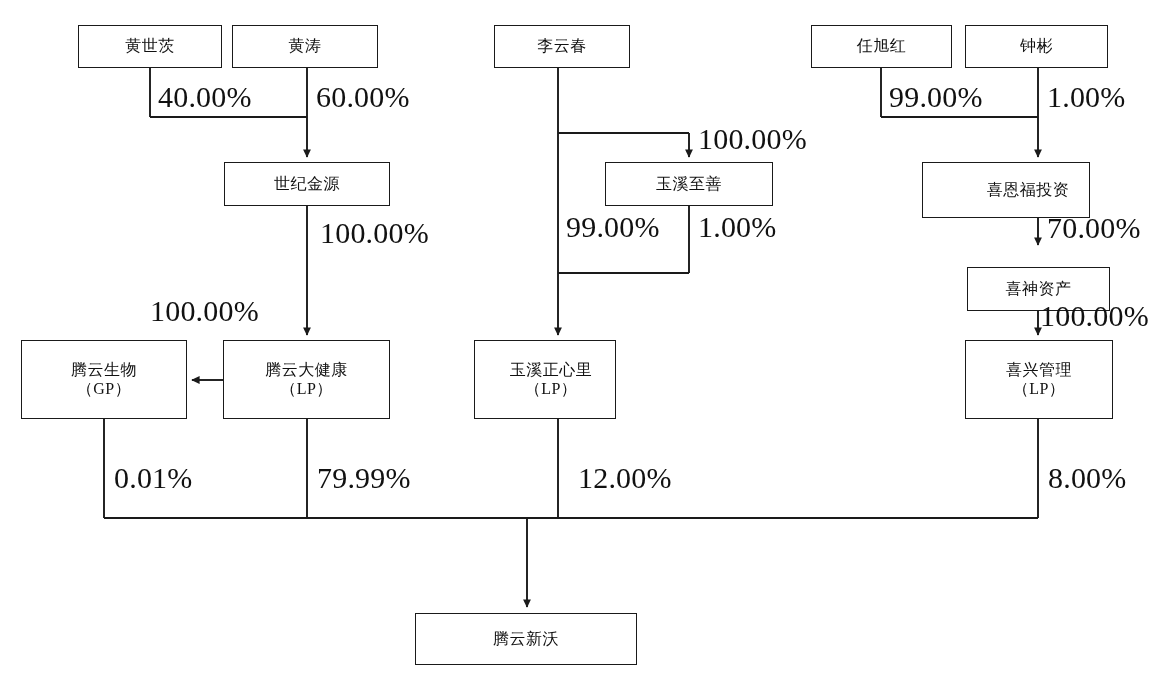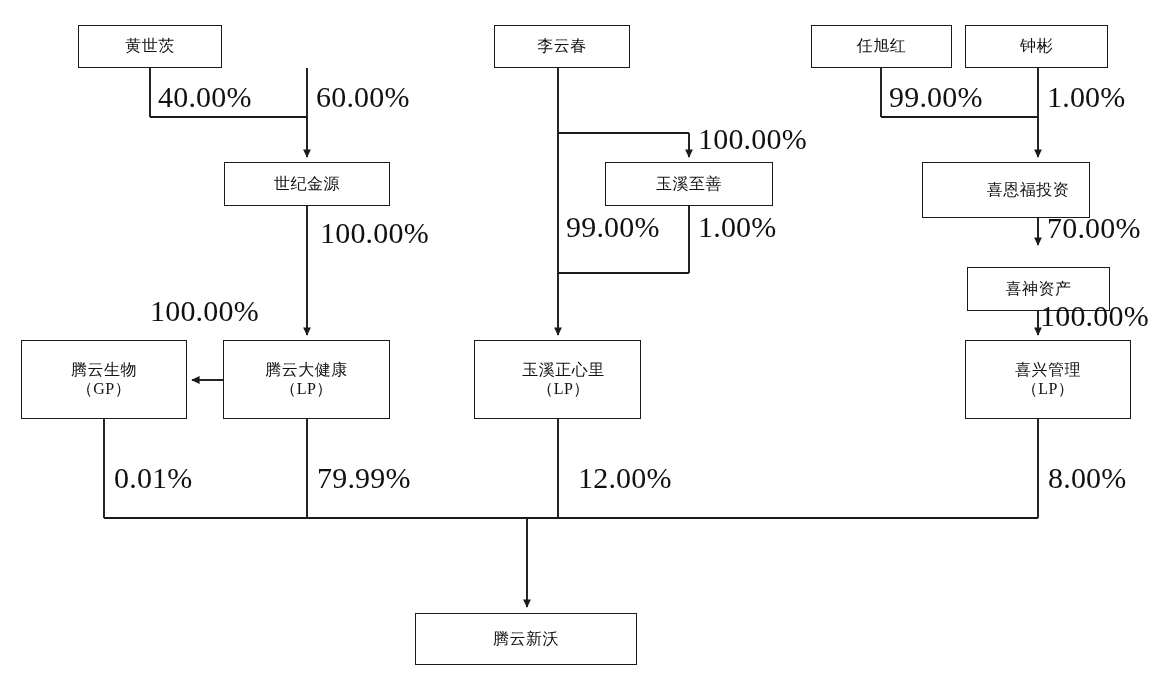--- a/index.html
+++ b/index.html
@@ -88,20 +88,23 @@
       <path d="M104,518 L1038,518"></path>
       <path d="M527,518 L527,607" marker-end="url(#arw)"></path>
 
     </g>
   </svg>
 
   <div class="node" style="left:78px;  top:25px;  width:144px; height:43px;">
     <span>黄世茨</span>
   </div>
 
+  <div class="node" style="left:232px; top:25px;  width:146px; height:43px;">
+    <span>黄涛</span>
+  </div>
 
   <div class="node" style="left:494px; top:25px;  width:136px; height:43px;">
     <span>李云春</span>
   </div>
 
   <div class="node" style="left:811px; top:25px;  width:141px; height:43px;">
     <span>任旭红</span>
   </div>
 
   <div class="node" style="left:965px; top:25px;  width:143px; height:43px;text-align:right;">
@@ -127,26 +130,26 @@
   <div class="node" style="left:21px;  top:340px; width:166px; height:79px;">
     <span>腾云生物</span>
     <span class="ln2">（GP）</span>
   </div>
 
   <div class="node" style="left:223px; top:340px; width:167px; height:79px;">
     <span>腾云大健康</span>
     <span class="ln2">（LP）</span>
   </div>
 
-  <div class="node" style="left:474px; top:340px; width:167px; height:79px;padding-left:12px;">
+  <div class="node" style="left:474px; top:340px; width:142px; height:79px;padding-left:12px;">
     <span>玉溪正心里</span>
     <span class="ln2">（LP）</span>
   </div>
 
-  <div class="node" style="left:965px; top:340px; width:166px; height:79px;">
+  <div class="node" style="left:965px; top:340px; width:148px; height:79px;">
     <span>喜兴管理</span>
     <span class="ln2">（LP）</span>
   </div>
 
   <div class="node" style="left:415px; top:613px; width:222px; height:52px;">
     <span>腾云新沃</span>
   </div>
 
   <div class="edge-label" style="left:158px; top:80px;">40.00%</div>
 

